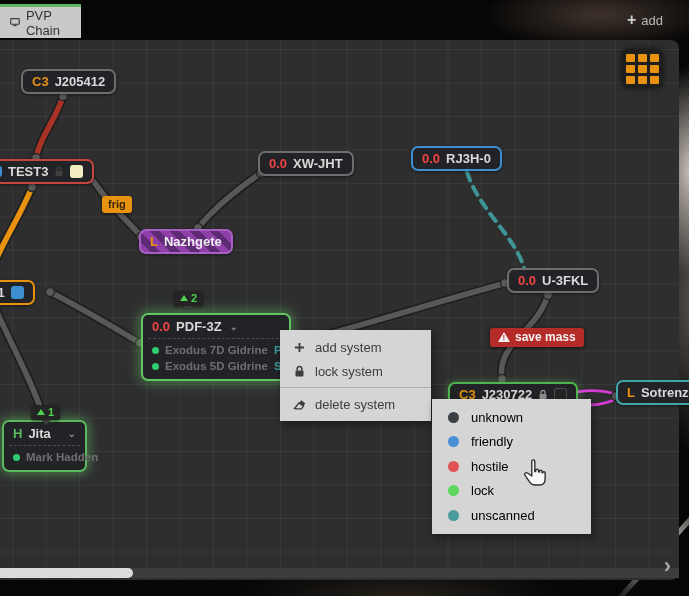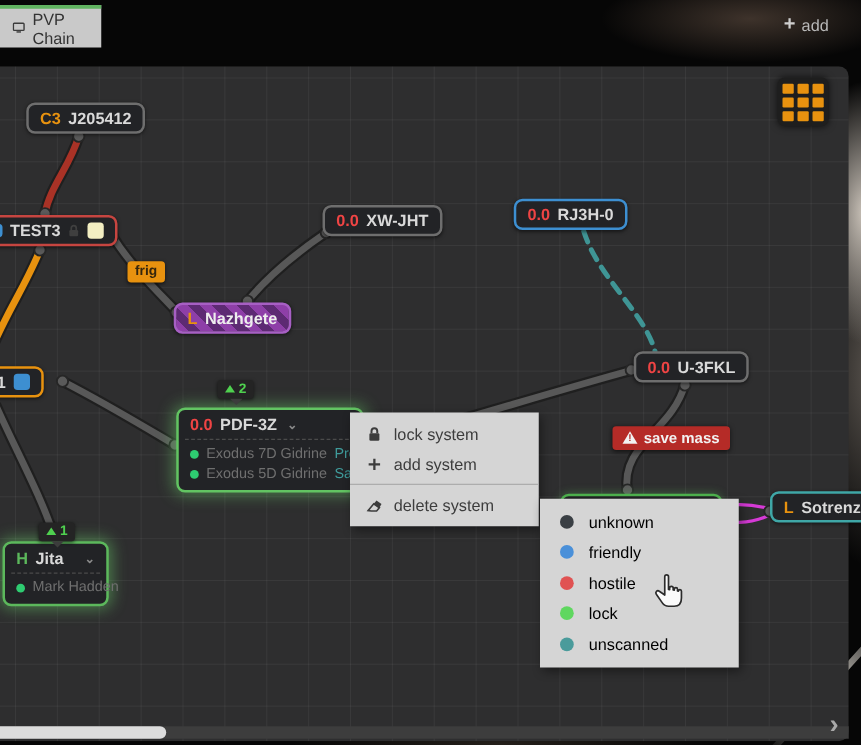--- a/index.html
+++ b/index.html
@@ -21,21 +21,21 @@
 
   
   .tab { position:absolute; left:0; top:4px; width:81px; height:34px; background:#c9c9c9;
     border-top:3px solid #60b360; display:flex; align-items:center; gap:6px; padding:0 10px;
     color:#333; font-size:13px; cursor:default; }
   .add-btn { position:absolute; right:26px; top:11px; color:#b9b9b9; font-size:13px;
     display:flex; align-items:center; gap:5px; }
   .add-btn .plus { font-size:16px; font-weight:bold; color:#cfcfcf; }
 
   
-  .map { position:absolute; left:0; top:53px; width:679px; height:540px; background:#2e2e2f;
+  .map { position:absolute; left:0; top:40px; width:679px; height:540px; background:#2e2e2f;
     border-radius:0 8px 8px 0;
     background-image:
       linear-gradient(rgba(255,255,255,.05) 1px, transparent 1px),
       linear-gradient(90deg, rgba(255,255,255,.05) 1px, transparent 1px);
     background-size:33.5px 33.5px; background-position:12px 9px; }
   svg.edges { position:absolute; inset:0; overflow:visible; }
 
   .grid-btn { position:absolute; right:16px; top:9px; width:41px; height:39px; background:#1e1e1e;
     border-radius:6px; display:grid; grid-template-columns:repeat(3,9px); grid-auto-rows:8px;
     gap:3px; place-content:center; box-shadow:0 0 6px rgba(0,0,0,.6); }
@@ -45,21 +45,21 @@
   .node { position:absolute; display:flex; align-items:center; gap:6px; height:25px; padding:0 9px;
     background:#222326; border:2px solid #6e6e6e; border-radius:7px; font-weight:bold;
     font-size:13px; color:#d9d9d9; white-space:nowrap; box-shadow:0 1px 3px rgba(0,0,0,.5); cursor:pointer; }
   .node .sec { color:#ef4444; }
   .node .cls-o { color:#e8920f; }
   .node .cls-g { color:#5cb85c; }
   .node .chev { color:#8a8a8a; font-size:10px; margin-left:2px; }
   .node-wide { display:block; height:auto; padding:4px 9px 5px; }
   .node-wide .hdr { display:flex; align-items:center; gap:6px; }
   .sep-dash { border-top:1px dashed #4b4b4b; margin:4px -4px 3px; }
-  .prow { display:flex; align-items:center; gap:6px; font-size:11.5px; font-weight:normal;
+  .prow { display:flex; align-items:center; gap:6px; font-size:11.5px; font-weight:bold;
     color:#6f6f6f; line-height:16px; }
   .prow .ship { margin-left:auto; color:#3f9b9b; }
   .dot-g { width:7px; height:7px; border-radius:50%; background:#2ecc71; flex:none; }
 
   .n-j205412 { left:21px; top:29px; }
   .n-test3 { left:-20px; top:119px; border-color:#c64540; }
   .n-xwjht { left:258px; top:111px; }
   .n-rj3h0 { left:411px; top:106px; border-color:#3d8fd1; }
   .n-nazhgete { left:139px; top:189px; border-color:#a75fc4;
     background:repeating-linear-gradient(45deg,#8e3fa8 0 7px,#5d2a73 7px 14px); }
@@ -311,34 +311,34 @@
 
     <div class="hscroll">
       <div class="thumb"></div>
     </div>
     <div class="pan-right">›</div>
   </div>
 
   <div class="cmenu">
     <div class="item">
       <span class="icon">
+        <svg width="11" height="11" viewBox="0 0 12 12">
+            <path d="M5 1h2v4h4v2H7v4H5V7H1V5h4z" fill="#3d3d3d"></path>
+          </svg>
+      </span>
+      <span>add system</span>
+    </div>
+    <div class="item">
+      <span class="icon">
         <svg width="11" height="12" viewBox="0 0 11 12">
           <rect x="1.5" y="5.5" width="8" height="6" rx="1" fill="#3d3d3d"></rect>
           <path d="M3.2 5.5 V3.8 a2.3 2.3 0 0 1 4.6 0 V5.5" fill="none" stroke="#3d3d3d" stroke-width="1.6"></path>
         </svg>
       </span>
       <span>lock system</span>
-    </div>
-    <div class="item">
-      <span class="icon">
-        <svg width="11" height="11" viewBox="0 0 12 12">
-            <path d="M5 1h2v4h4v2H7v4H5V7H1V5h4z" fill="#3d3d3d"></path>
-          </svg>
-      </span>
-      <span>add system</span>
     </div>
     <div class="sep"></div>
     <div class="item">
       <span class="icon">
         <svg width="13" height="11" viewBox="0 0 13 11">
           <path d="M1.5 9.5 L6 4 l4.5 3.2 L8.3 9.8 H4z" fill="none" stroke="#3d3d3d" stroke-width="1.3"></path>
           <path d="M6 4 l2.2-2.7 4 2.9 -1.7 3z" fill="#3d3d3d"></path>
         </svg>
       </span>
       <span>delete system</span>

